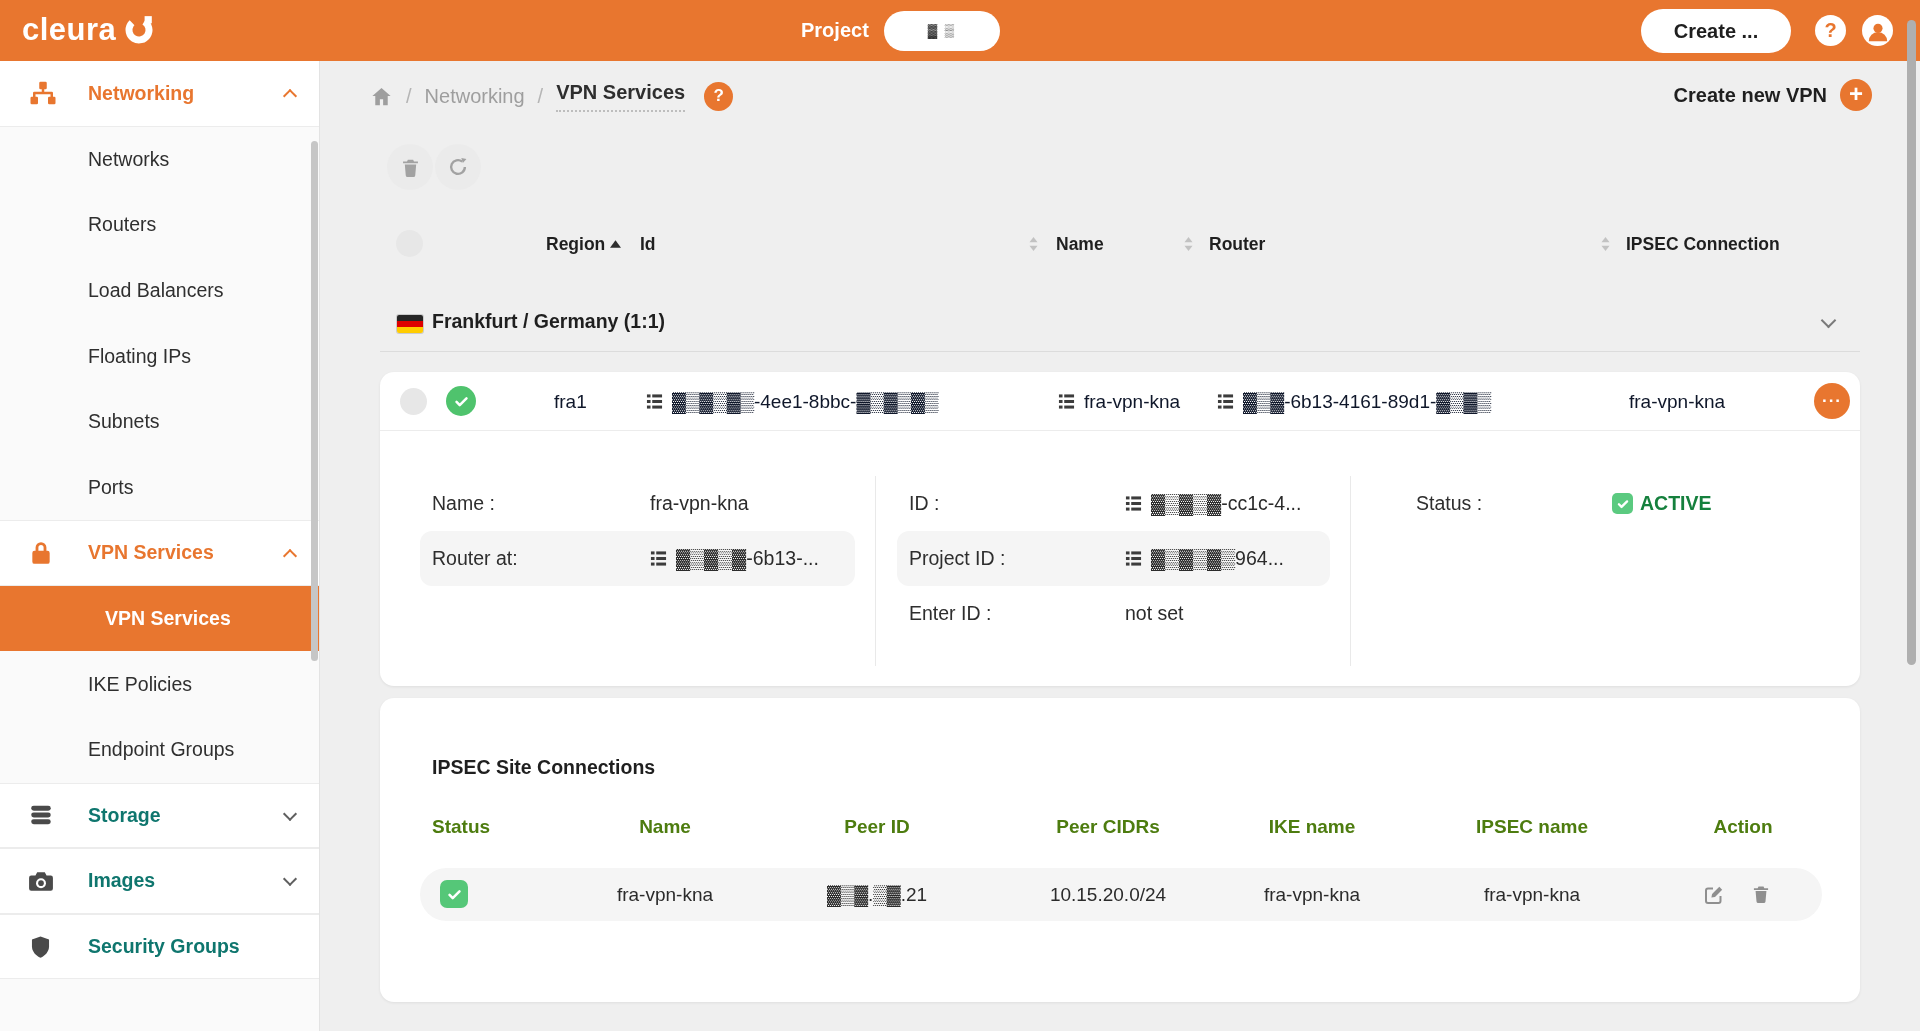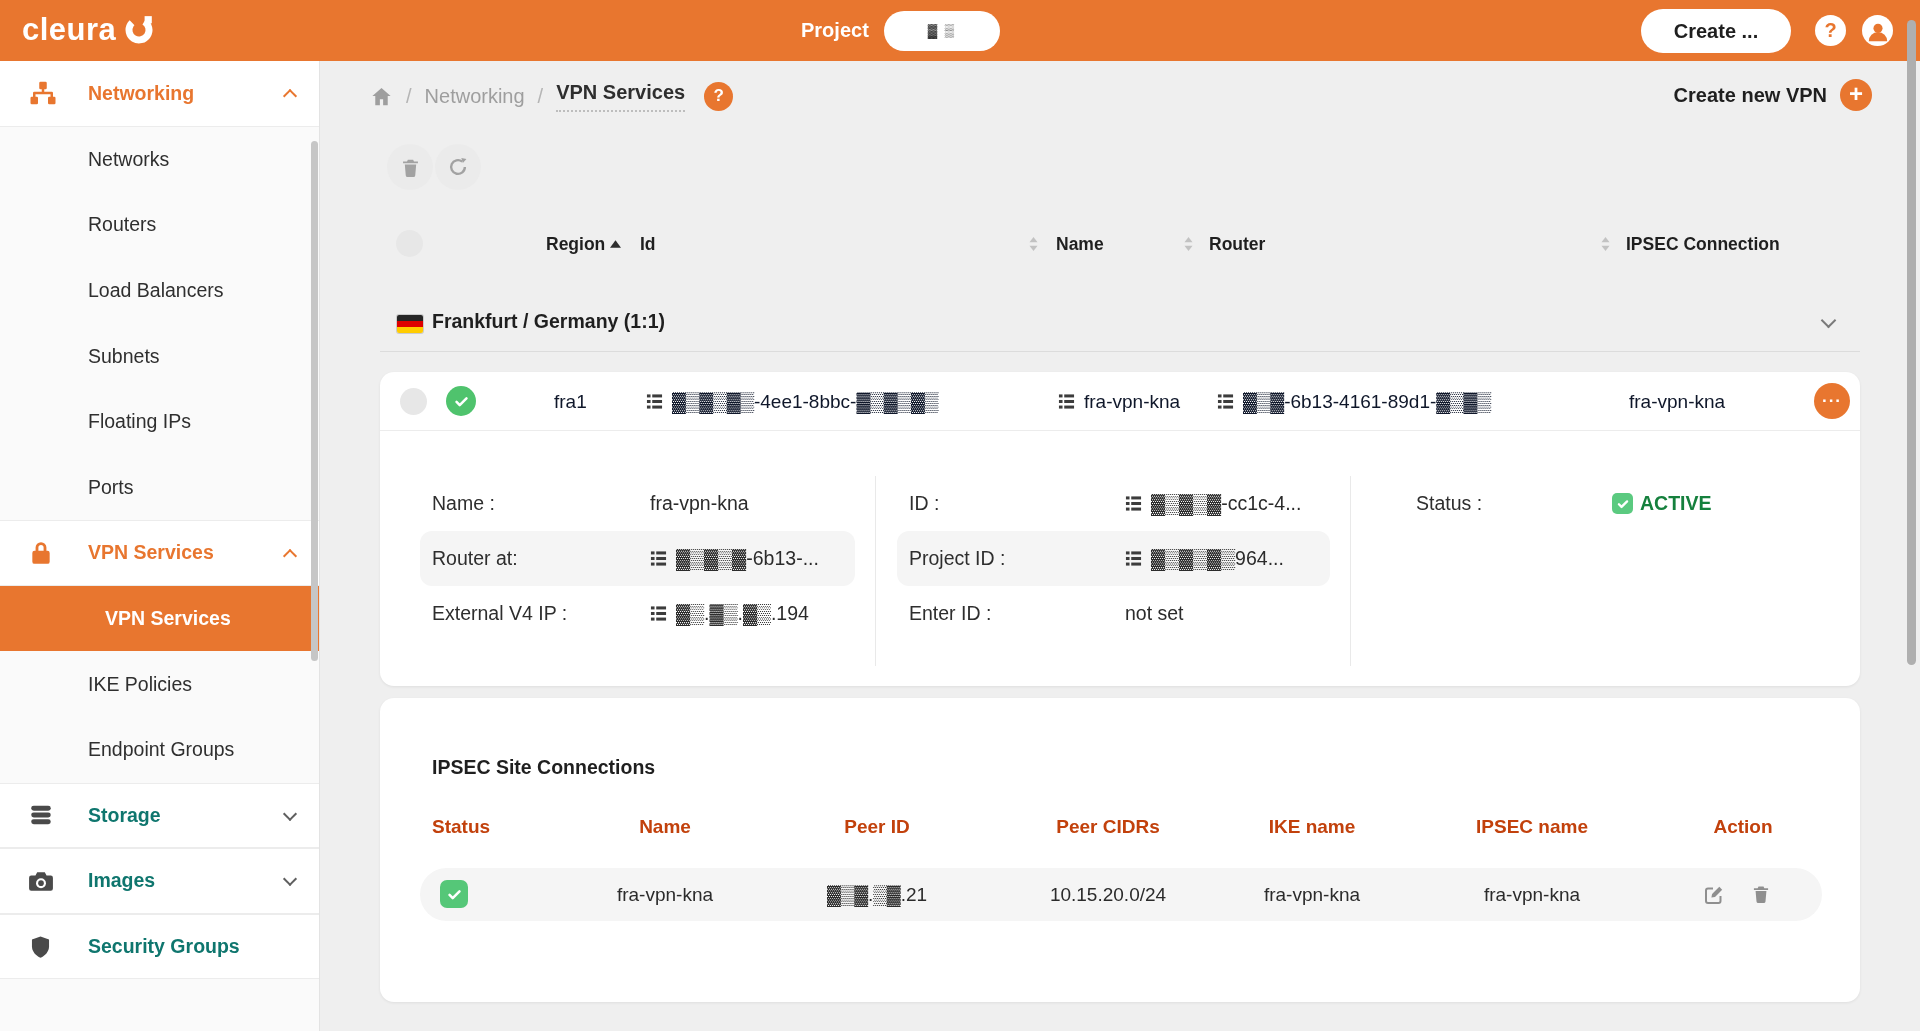--- a/index.html
+++ b/index.html
@@ -86,21 +86,21 @@
   .v-div{position:absolute;top:45px;height:190px;width:1px;background:#E9E9E9;}
   .dcol{position:absolute;top:45px;}
   .drow{height:55px;display:flex;align-items:center;padding-left:12px;font-size:19.5px;}
   .drow.shade{background:#F5F5F5;border-radius:12px;}
   .dlabel{color:#2e2e2e;}
   .dval{display:flex;align-items:center;gap:9px;color:#2b2b2b;}
   .active-badge{display:flex;align-items:center;gap:7px;font-weight:bold;color:#15803d;}
   .check-sq{width:21px;height:21px;border-radius:5px;background:#5BCA80;display:flex;align-items:center;justify-content:center;}
 
   .conn-title{position:absolute;left:52px;top:58px;font-size:19.5px;font-weight:bold;color:#1f1f1f;}
-  .cth{position:absolute;top:118px;font-size:19px;font-weight:bold;color:#c2410c;text-align:right;}
+  .cth{position:absolute;top:118px;font-size:19px;font-weight:bold;color:#4d7c0f;text-align:right;}
   .cth.ctr{transform:translateX(-50%);}
   .conn-row{position:absolute;left:40px;top:170px;width:1402px;height:53px;background:#F5F5F5;border-radius:27px;}
   .conn-check{position:absolute;left:20px;top:12px;width:28px;height:28px;border-radius:7px;background:#55C778;display:flex;align-items:center;justify-content:center;}
   .ccell{position:absolute;top:0;height:53px;display:flex;align-items:center;font-size:19px;color:#2b2b2b;transform:translateX(-50%);}
   .act-ic{position:absolute;top:16px;cursor:pointer;display:flex;}
 
   
   .sb-side{position:absolute;left:311px;top:141px;width:7px;height:520px;border-radius:4px;background:#C6C6C6;z-index:40;cursor:pointer;}
   .sb-page{position:absolute;left:1907px;top:20px;width:9px;height:645px;border-radius:5px;background:#AFAFAF;z-index:40;cursor:pointer;}
 </style>
@@ -146,24 +146,24 @@
   <div class="s-item">
       <span class="s-label">Networks</span>
     </div>
   <div class="s-item">
       <span class="s-label">Routers</span>
     </div>
   <div class="s-item">
       <span class="s-label">Load Balancers</span>
     </div>
   <div class="s-item">
+      <span class="s-label">Floating IPs</span>
+    </div>
+  <div class="s-item">
       <span class="s-label">Subnets</span>
-    </div>
-  <div class="s-item">
-      <span class="s-label">Floating IPs</span>
     </div>
   <div class="s-item">
       <span class="s-label">Ports</span>
     </div>
   <div class="s-item s-header o">
     <span class="s-icon">
       <svg width="26" height="26" viewBox="0 0 24 24" fill="#E8762F">
           <path d="M12 2a5 5 0 0 1 5 5v3h1a2 2 0 0 1 2 2v8a2 2 0 0 1-2 2H6a2 2 0 0 1-2-2v-8a2 2 0 0 1 2-2h1V7a5 5 0 0 1 5-5zm0 2.6A2.4 2.4 0 0 0 9.6 7v3h4.8V7A2.4 2.4 0 0 0 12 4.6z"></path>
         </svg>
     </span>
@@ -366,36 +366,20 @@
                 <svg width="17" height="17" viewBox="0 0 18 18" fill="#3c3c3c">
                   <rect x="1" y="1.5" width="3.8" height="3.2"></rect>
                   <rect x="6.6" y="1.5" width="10.4" height="3.2"></rect>
                   <rect x="1" y="7.4" width="3.8" height="3.2"></rect>
                   <rect x="6.6" y="7.4" width="10.4" height="3.2"></rect>
                   <rect x="1" y="13.3" width="3.8" height="3.2"></rect>
                   <rect x="6.6" y="13.3" width="10.4" height="3.2"></rect>
                 </svg>
               </span>
             <span>▓▒▓▒▓-6b13-...</span>
-          </span>
-        </div>
-        <div class="drow">
-          <span class="dlabel" style="flex:0 0 218px">External V4 IP :</span>
-          <span class="dval">
-            <span class="copy-ic">
-                <svg width="17" height="17" viewBox="0 0 18 18" fill="#3c3c3c">
-                  <rect x="1" y="1.5" width="3.8" height="3.2"></rect>
-                  <rect x="6.6" y="1.5" width="10.4" height="3.2"></rect>
-                  <rect x="1" y="7.4" width="3.8" height="3.2"></rect>
-                  <rect x="6.6" y="7.4" width="10.4" height="3.2"></rect>
-                  <rect x="1" y="13.3" width="3.8" height="3.2"></rect>
-                  <rect x="6.6" y="13.3" width="10.4" height="3.2"></rect>
-                </svg>
-              </span>
-            <span>▓▒.▓▒.▓▒.194</span>
           </span>
         </div>
       </div>
 
       <div class="dcol" style="left:517px;width:433px">
         <div class="drow">
           <span class="dlabel" style="flex:0 0 216px">ID :</span>
           <span class="dval">
             <span class="copy-ic">
                 <svg width="17" height="17" viewBox="0 0 18 18" fill="#3c3c3c">

